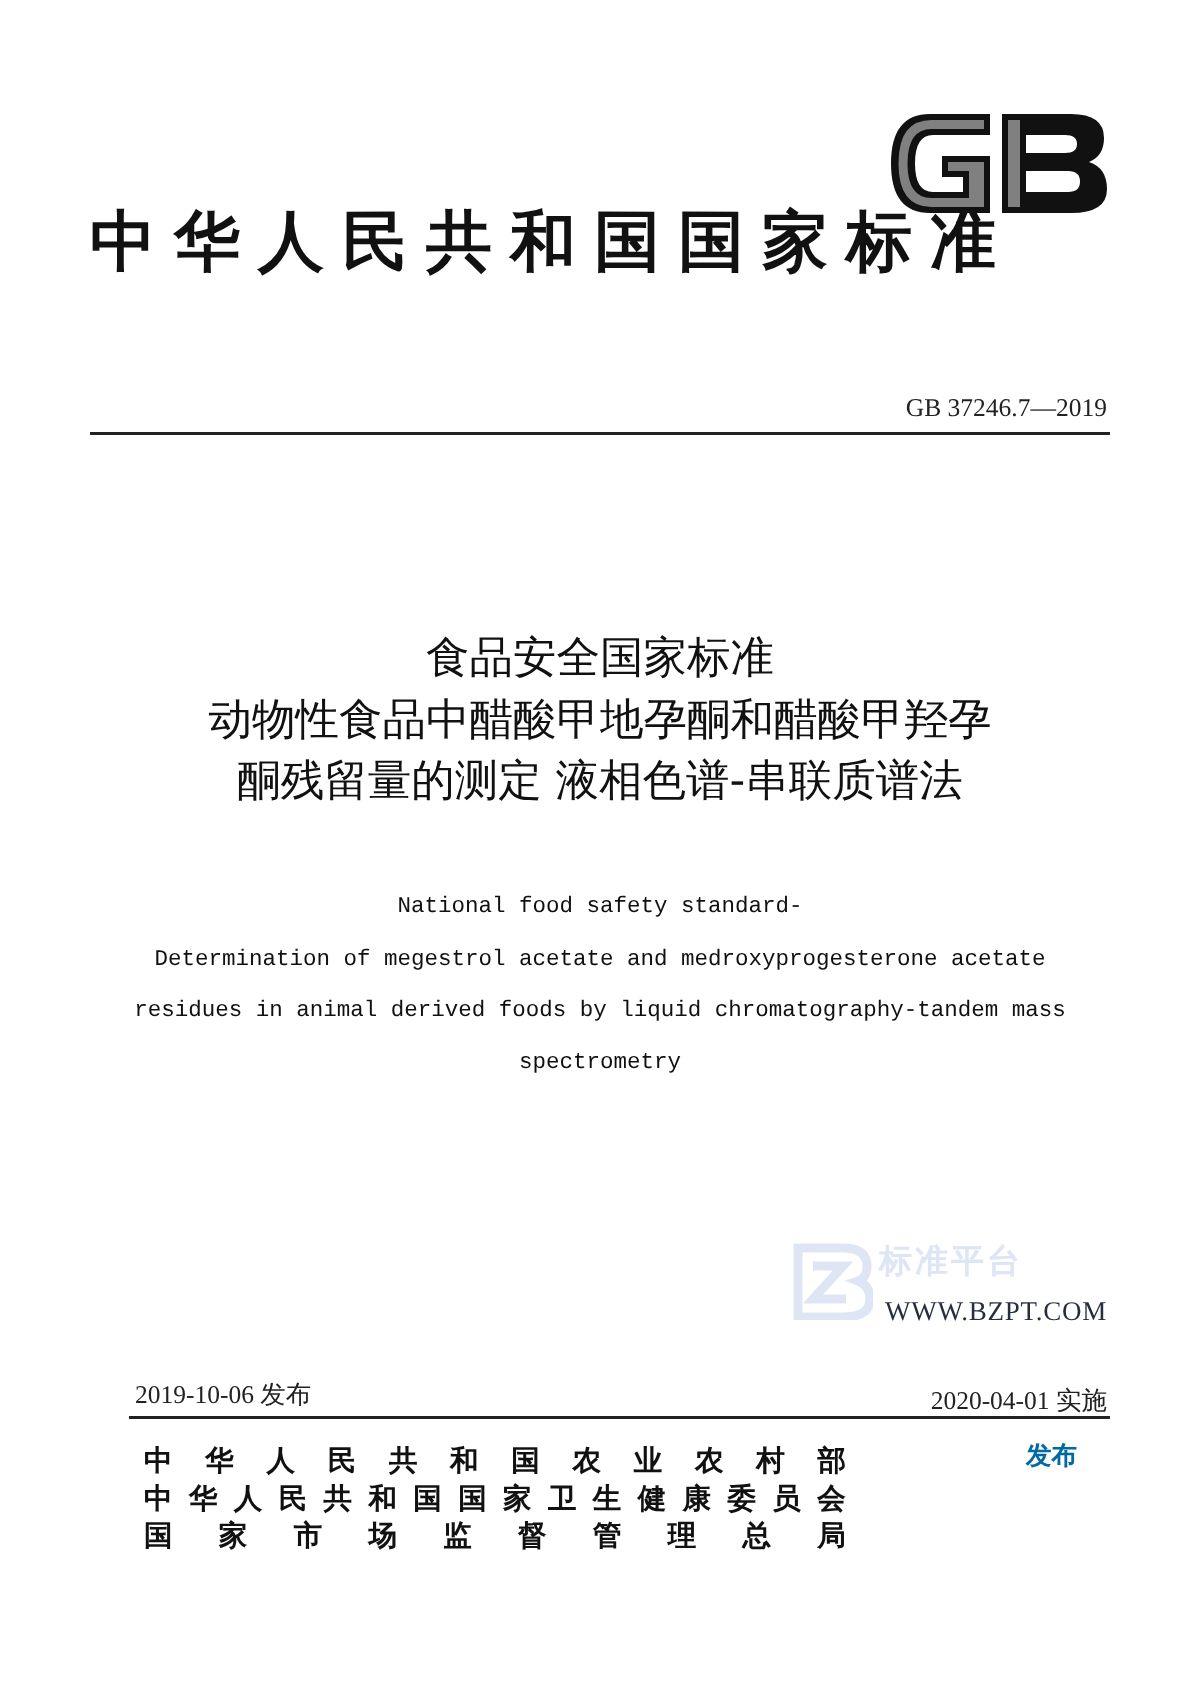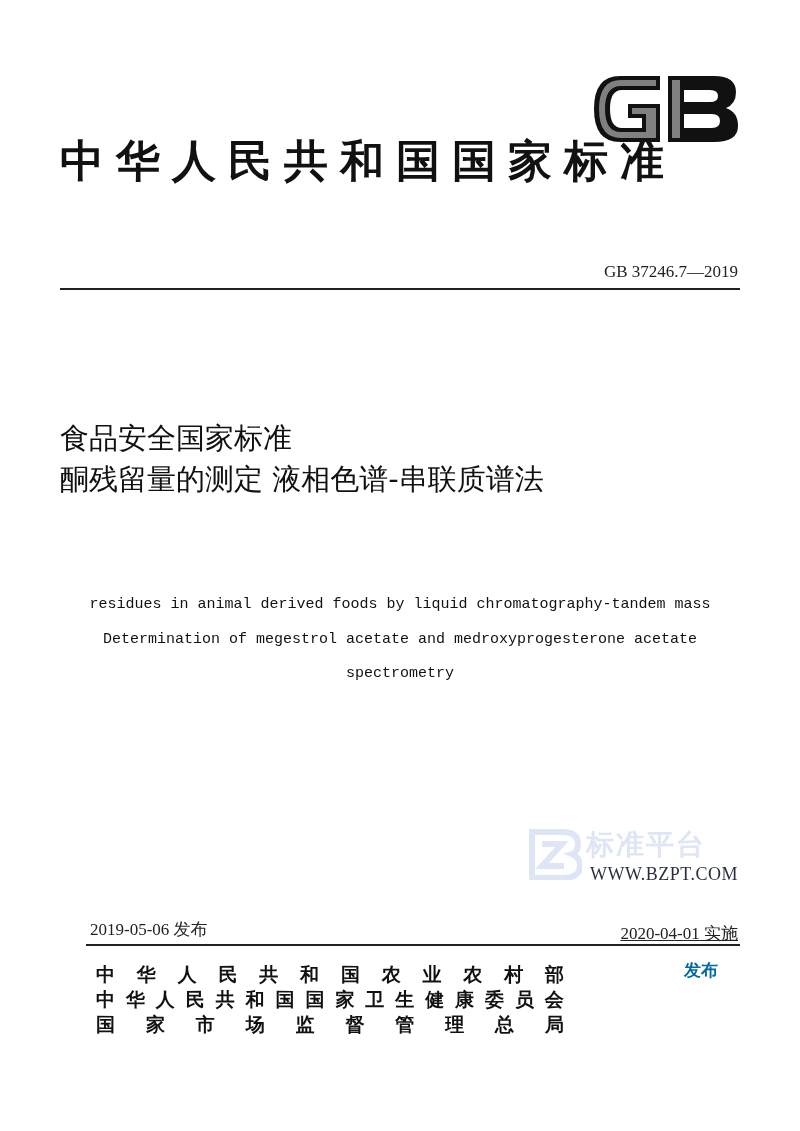--- a/index.html
+++ b/index.html
@@ -2,28 +2,28 @@
 <html><head>
   <meta charset="utf-8">
   <style>
     html, body { margin: 0; padding: 0; background: #ffffff; }
     body { width: 800px; height: 1131px; position: relative; overflow: hidden; color: #111; }
     .abs { position: absolute; }
     .gb-logo { left: 590px; top: 68px; width: 150px; height: 82px; }
     .country-title { left: 60px; top: 132px; width: 700px; font-family: "DejaVu Sans", sans-serif; font-weight: bold; font-size: 44px; letter-spacing: 12px; white-space: nowrap; color: #111; }
     .std-number { right: 62px; top: 262px; font-family: "Liberation Serif", serif; font-size: 17px; color: #222; }
     .hr-top { left: 60px; top: 288px; width: 680px; height: 2px; background: #222; }
-    .title-zh { left: 60px; top: 418px; width: 680px; text-align: left; font-family: "DejaVu Sans", sans-serif; font-size: 29px; line-height: 41px; color: #111; }
+    .title-zh { left: 60px; top: 418px; width: 680px; text-align: center; font-family: "DejaVu Sans", sans-serif; font-size: 29px; line-height: 41px; color: #111; }
     .title-en { left: 60px; top: 588px; width: 680px; text-align: center; font-family: "Liberation Mono", monospace; font-size: 15px; line-height: 34.5px; color: #111; }
     .watermark { left: 528px; top: 826px; width: 210px; height: 60px; opacity: 0.9; }
     .wm-box { position: absolute; left: 0; top: 2px; width: 54px; height: 52px; }
-    .wm-text { position: absolute; left: 58px; top: 0px; font-family: "DejaVu Serif", serif; font-size: 28px; font-weight: bold; color: #dbe3f3; letter-spacing: 2px; white-space: nowrap; }
+    .wm-text { position: absolute; left: 58px; top: 0px; font-family: "DejaVu Serif", serif; font-size: 22px; font-weight: bold; color: #dbe3f3; letter-spacing: 2px; white-space: nowrap; }
     .wm-url { position: absolute; left: 62px; top: 38px; font-family: "Liberation Serif", serif; font-size: 18px; color: #0f172a; letter-spacing: 0.5px; white-space: nowrap; }
     .pub-date { left: 90px; top: 918px; font-family: "Liberation Serif", serif; font-size: 17px; color: #222; }
-    .impl-date { right: 62px; top: 922px; font-family: "Liberation Serif", serif; font-size: 17px; color: #222; text-decoration: underline; }
+    .impl-date { right: 62px; top: 922px; font-family: "Liberation Serif", serif; font-size: 17px; color: #222; }
     .hr-bottom { left: 86px; top: 944px; width: 654px; height: 2px; background: #222; }
     .issuers { left: 96px; top: 962px; font-family: "DejaVu Sans", sans-serif; font-weight: bold; font-size: 19px; line-height: 25px; color: #111; }
     .issuer-line { display: flex; justify-content: space-between; width: 468px; }
     .issuer-line span { display: inline-block; }
     .issued-label { left: 684px; top: 959px; font-family: Liberation Mono, monospace; font-weight: bold; font-size: 17px; color: #0369a1; }
   </style>
 </head>
 <body>
 
 <div class="abs gb-logo">
@@ -37,39 +37,41 @@
   </svg>
 </div>
 
 <div class="abs country-title">中华人民共和国国家标准</div>
 
 <div class="abs std-number">GB 37246.7—2019</div>
 <div class="abs hr-top"></div>
 
 <div class="abs title-zh">
   <div>食品安全国家标准</div>
+  <div>动物性食品中醋酸甲地孕酮和醋酸甲羟孕</div>
   <div>酮残留量的测定 液相色谱-串联质谱法</div>
 </div>
 
 <div class="abs title-en">
+  <div>National food safety standard-</div>
+  <div>Determination of megestrol acetate and medroxyprogesterone acetate</div>
   <div>residues in animal derived foods by liquid chromatography-tandem mass</div>
-  <div>Determination of megestrol acetate and medroxyprogesterone acetate</div>
   <div>spectrometry</div>
 </div>
 
 <div class="abs watermark">
   <svg class="wm-box" viewBox="0 0 54 52">
     <path d="M4 4 L34 4 Q50 4 50 16 Q50 24 44 26 Q52 29 52 38 Q52 50 34 50 L4 50 Z" fill="none" stroke="#dbe3f3" stroke-width="6"></path>
     <path d="M14 16 L34 16 L14 38 L36 38" fill="none" stroke="#dbe3f3" stroke-width="6"></path>
   </svg>
   <div class="wm-text">标准平台</div>
   <div class="wm-url">WWW.BZPT.COM</div>
 </div>
 
-<div class="abs pub-date">2019-05-06 发布</div>
+<div class="abs pub-date">2019-10-06 发布</div>
 <div class="abs impl-date">2020-04-01 实施</div>
 <div class="abs hr-bottom"></div>
 
 <div class="abs issuers">
   <div class="issuer-line">
     <span>中</span>
       <span>华</span>
       <span>人</span>
       <span>民</span>
       <span>共</span>

